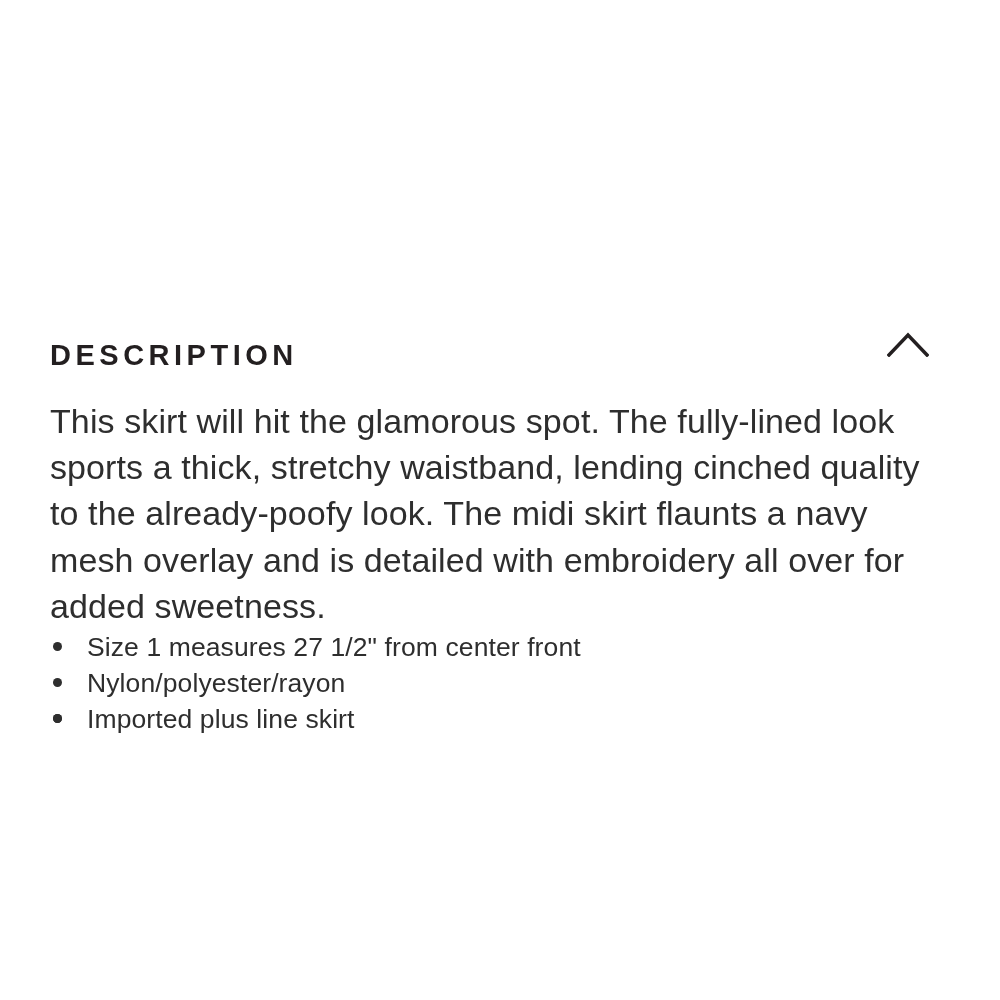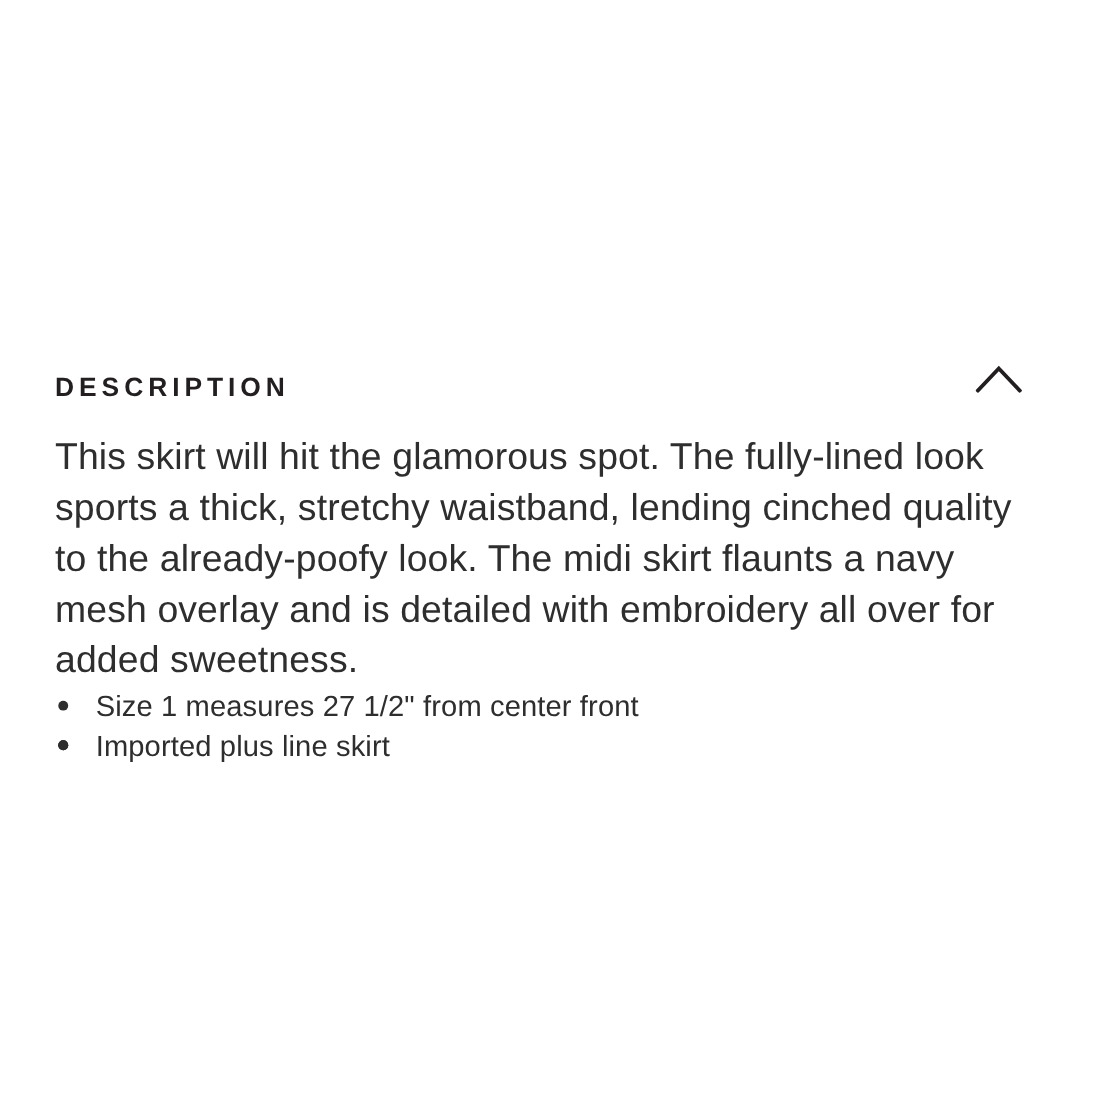--- a/index.html
+++ b/index.html
@@ -30,21 +30,21 @@
   }
 
   .section-header {
     display: flex;
     align-items: flex-start;
     justify-content: space-between;
     width: 100%;
   }
 
   .section-title {
-    font-size: 24px;
+    font-size: 29px;
     font-weight: bold;
     letter-spacing: 4.5px;
     color: #231f20;
     line-height: 1.1;
     margin: 0;
     padding-top: 22px;
   }
 
   .collapse-toggle {
     width: 52px;
@@ -125,20 +125,21 @@
     <div class="description-body">
       <p class="description-paragraph">This skirt will hit the glamorous spot. The fully-lined look sports a thick, stretchy waistband, lending cinched quality to the already-poofy look. The midi skirt flaunts a navy mesh overlay and is detailed with embroidery all over for added sweetness.</p>
 
       <ul class="bullet-list">
         <li>
           <span class="bullet-dot"></span>
           <span>Size 1 measures 27 1/2" from center front</span>
         </li>
         <li>
           <span class="bullet-dot"></span>
+          <span>Nylon/polyester/rayon</span>
         </li>
         <li>
           <span class="bullet-dot"></span>
         </li>
         <li>
           <span class="bullet-dot"></span>
           <span>Imported plus line skirt</span>
         </li>
       </ul>
     </div>

